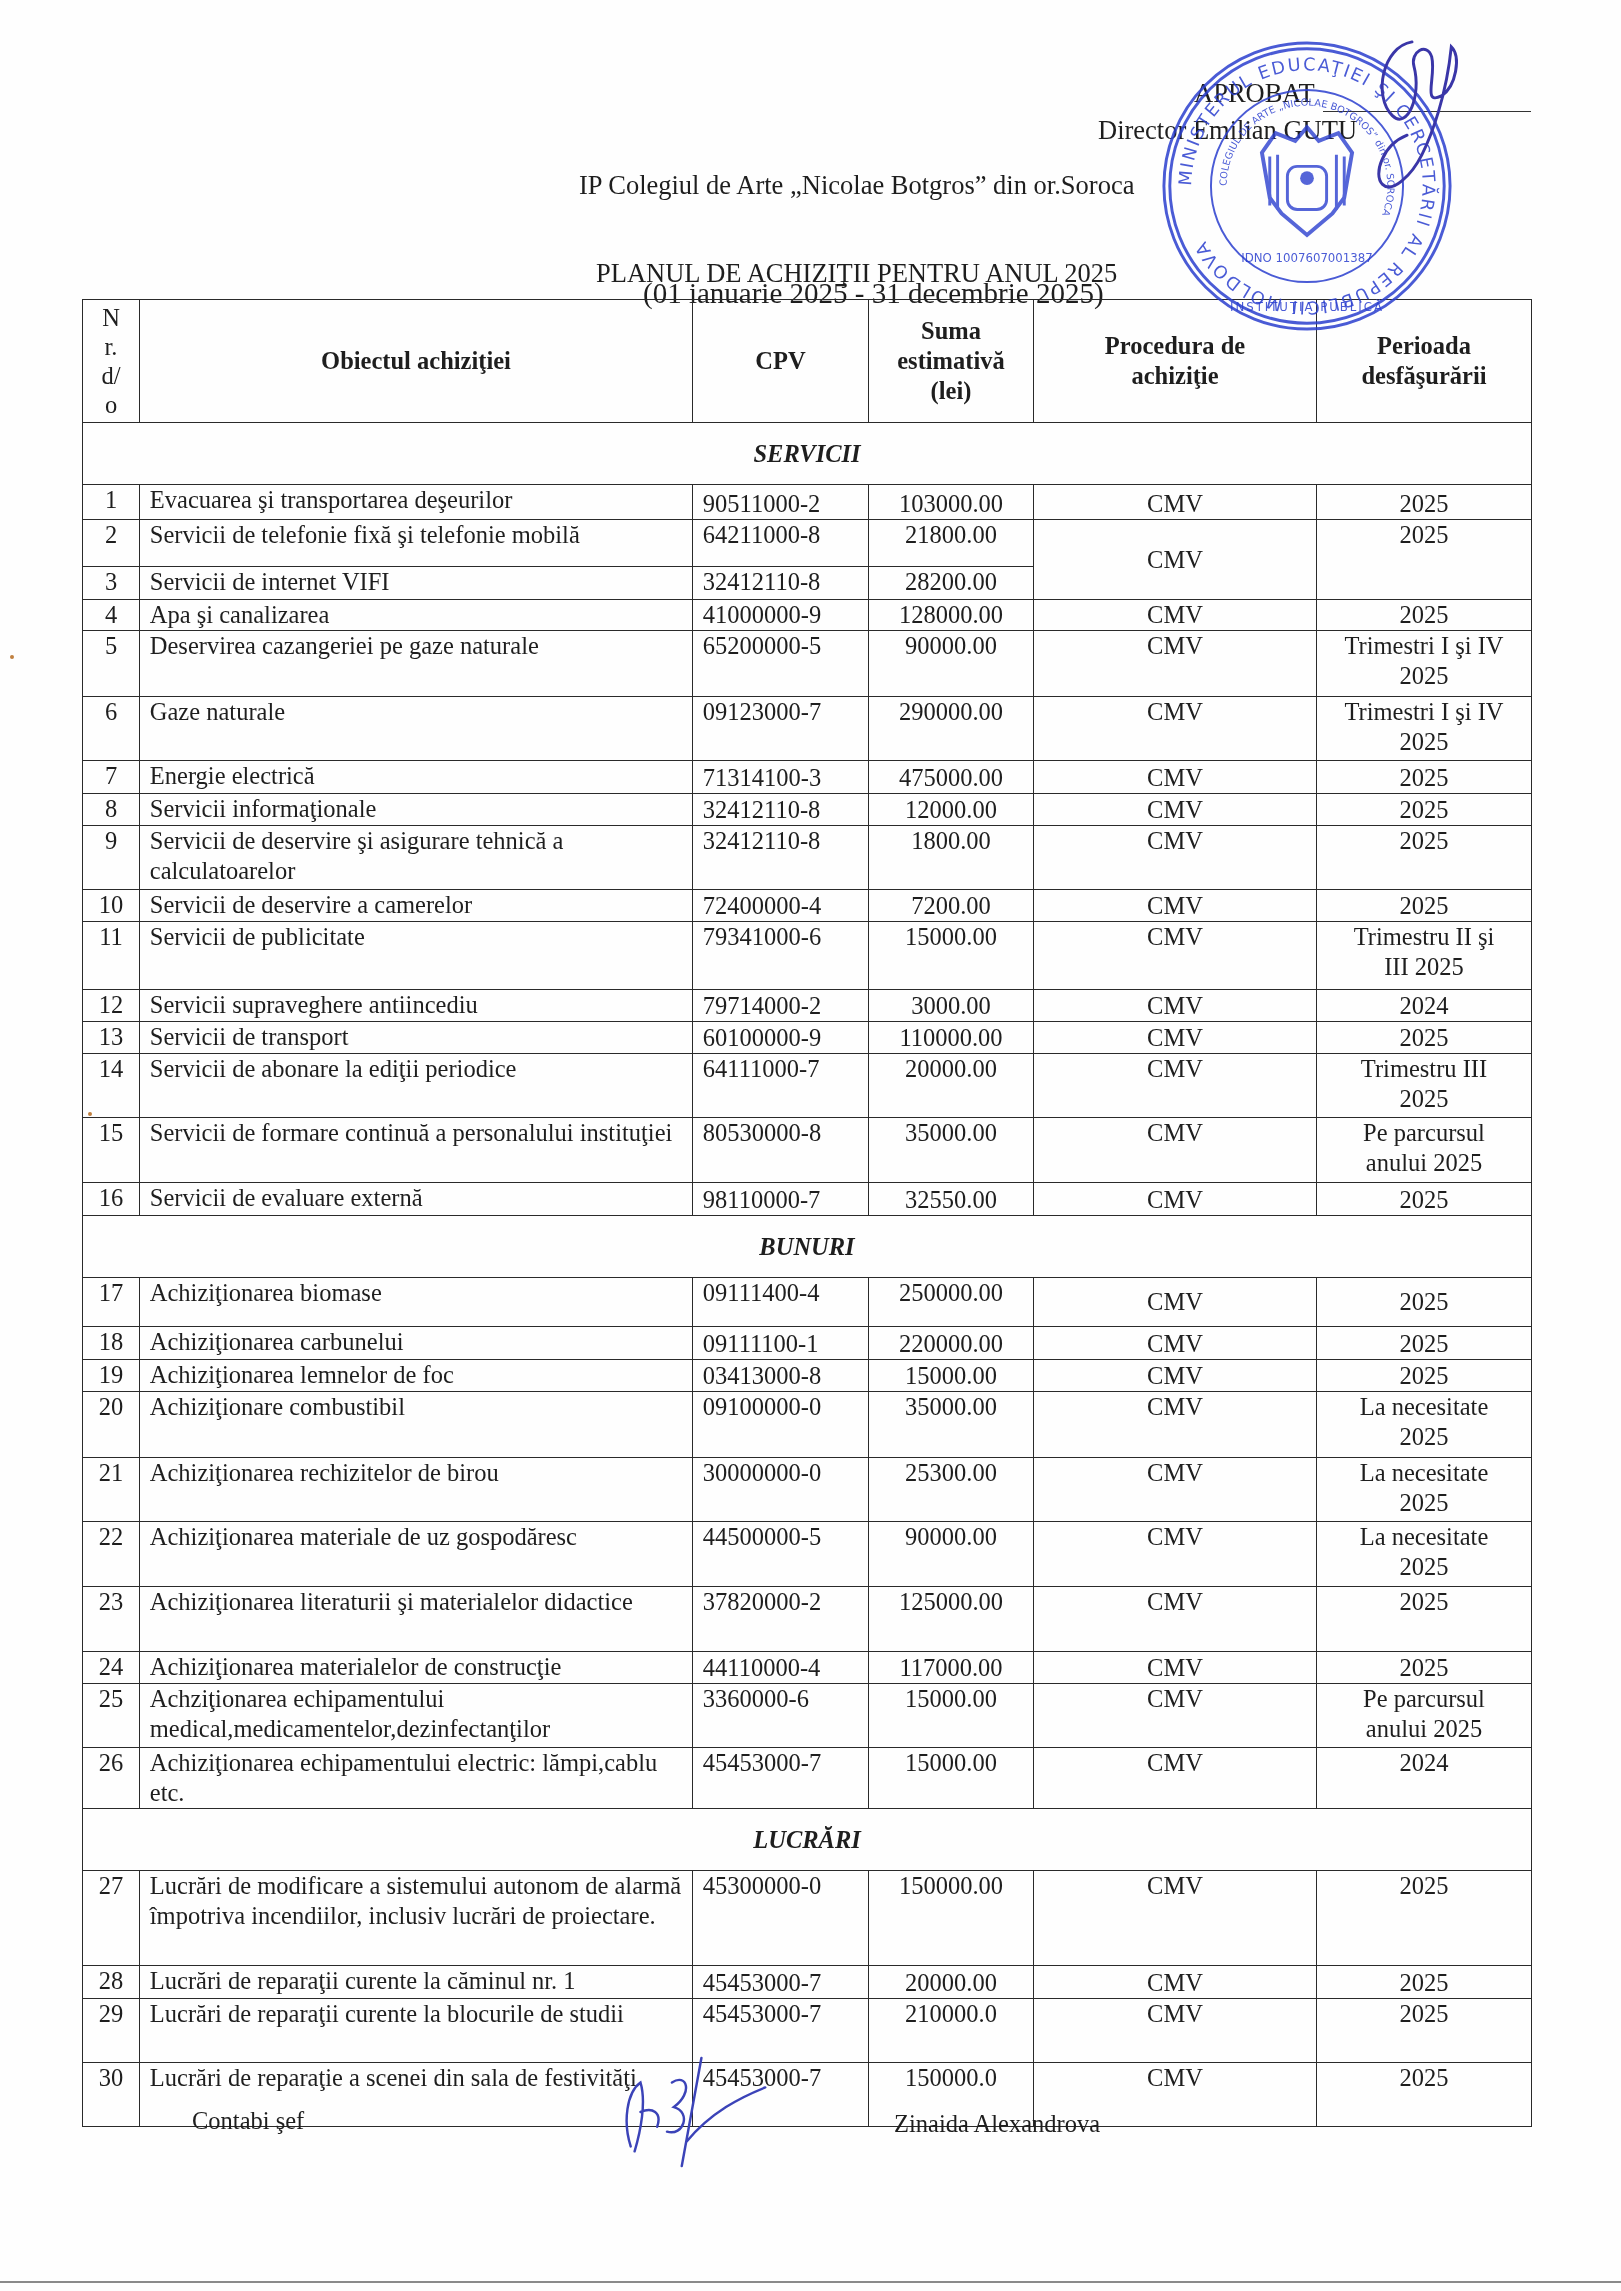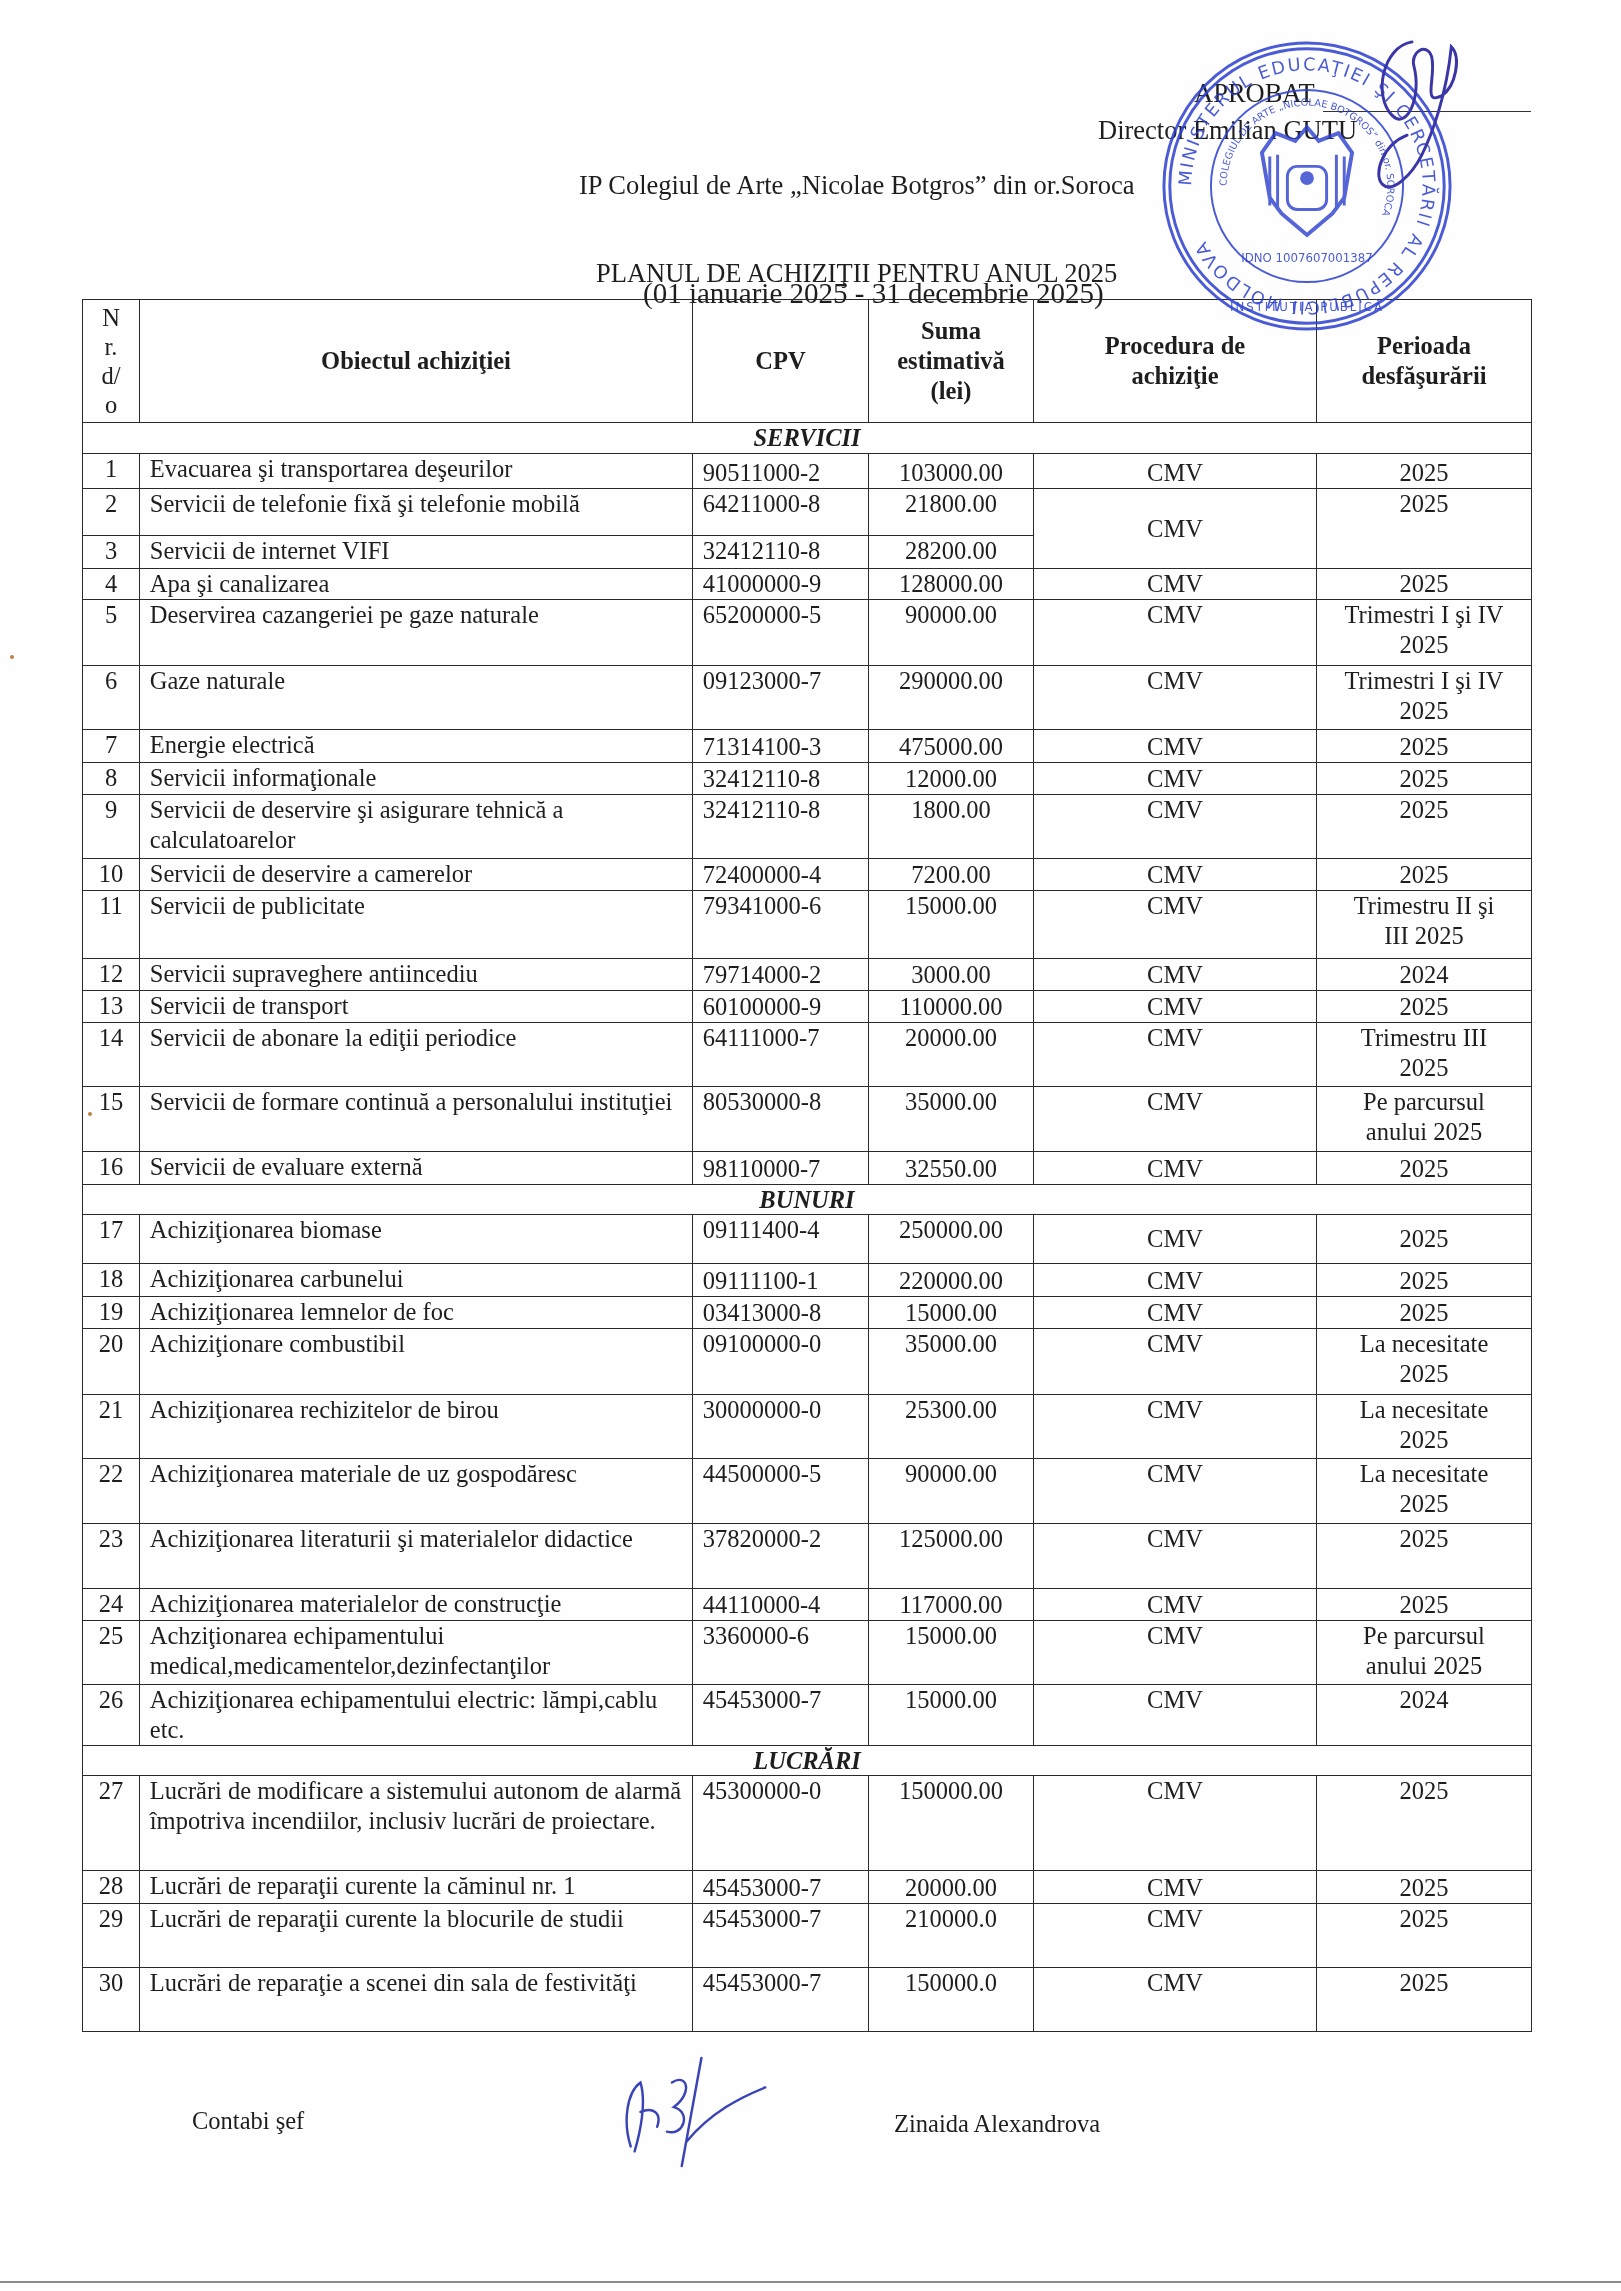--- a/index.html
+++ b/index.html
@@ -15,21 +15,21 @@
 
   table#plan { position:absolute; left:82px; top:299px; width:1449px; border-collapse:collapse; table-layout:fixed; font-size:24.5px; }
   #plan td, #plan th { border:1.6px solid #2a2a2a; padding:0 5.9px; vertical-align:top; line-height:30px; }
   #plan th { font-weight:bold; text-align:center; vertical-align:middle; line-height:30px; font-size:24.5px; }
   #plan td.nr { text-align:center; padding:0; }
   #plan td.obj { text-align:left; padding-left:9.8px; white-space:normal; }
   #plan td.cpv { text-align:left; padding-left:9.8px; }
   #plan td.sum { text-align:center; }
   #plan td.proc { text-align:center; }
   #plan td.per { text-align:center; line-height:30px; }
-  #plan td.section { text-align:center; font-weight:bold; font-style:italic; padding:0; line-height:29px; }
+  #plan td.section { text-align:center; font-weight:bold; font-style:italic; padding:16px; line-height:29px; }
   #plan td.mid { vertical-align:middle; }
   #plan td.bottom { vertical-align:bottom; }
   #plan th.nr-head { line-height:29px; font-weight:normal; }
 
   #footer-role { left:192px; top:2107px; font-size:24.5px; }
   #footer-name { left:894px; top:2110px; font-size:24.5px; }
   #stamp { position:absolute; left:1160px; top:39px; width:294px; height:294px; }
   #sig-director { position:absolute; left:1353px; top:37px; width:118px; height:167px; }
   #sig-accountant { position:absolute; left:613px; top:2053px; width:167px; height:118px; }
   #scan-edge { position:absolute; left:0; top:2281px; width:1621px; height:2px; background:#8a8a8a; }

